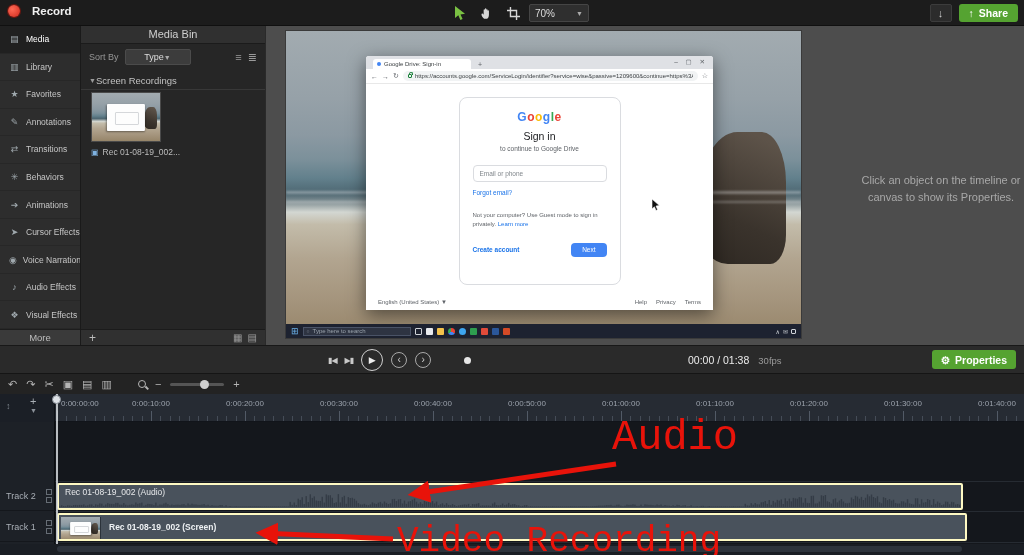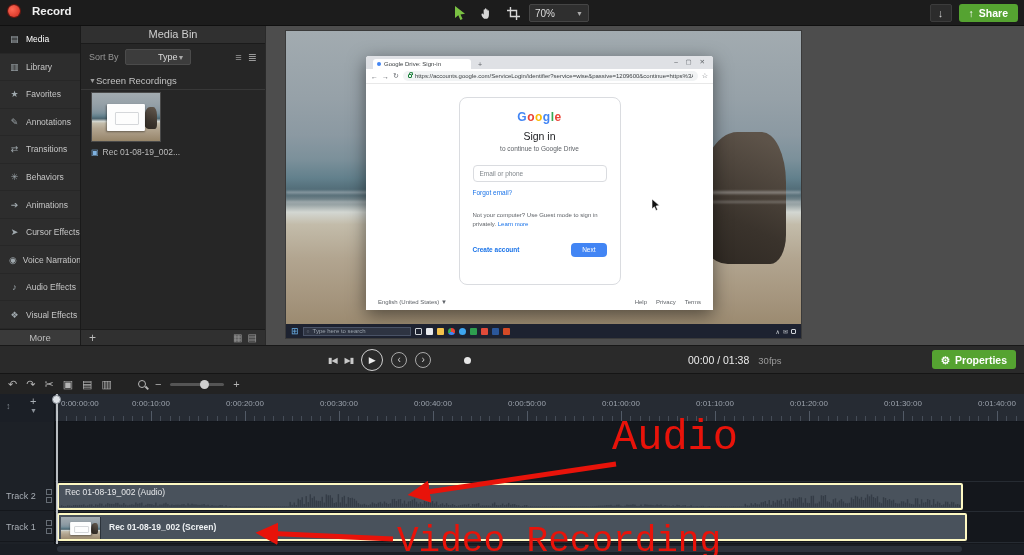--- a/index.html
+++ b/index.html
@@ -27,21 +27,21 @@
   .side-item .s-lb{font-size:8.5px;color:#c6c6c6;white-space:nowrap}
   .side-item.sel{background:#202020}
   .side-item.sel .s-lb{color:#fff}
   .more-strip{position:absolute;left:0;top:329px;width:80px;height:16px;background:#3a3a3a;border-top:1px solid #1d1d1d;font-size:9.5px;color:#bdbdbd;text-align:center;line-height:15px;cursor:pointer}
 
   
   .mediabin{position:absolute;left:80px;top:26px;width:185px;height:319px;background:#262626;border-left:1px solid #1a1a1a}
   .mb-header{height:18px;background:#303030;border-bottom:1px solid #1b1b1b;font-size:11px;color:#cfcfcf;text-align:center;line-height:17px}
   .mb-sortrow{display:flex;align-items:center;gap:6px;padding:5px 8px}
   .mb-sort-label{font-size:9px;color:#979797}
-  .mb-dd{width:66px;height:16px;background:#3c3c3c;border:1px solid #4b4b4b;border-radius:2px;display:flex;align-items:center;justify-content:flex-end;padding:0 5px;font-size:9px;color:#ddd;cursor:pointer}
+  .mb-dd{width:66px;height:16px;background:#3c3c3c;border:1px solid #4b4b4b;border-radius:2px;display:flex;align-items:center;justify-content:center;padding:0 5px;font-size:9px;color:#ddd;cursor:pointer}
   .mb-viewicons{margin-left:auto;display:flex;gap:6px;font-size:11px;color:#9a9a9a}
   .mb-viewicons span{cursor:pointer}
   .mb-section{display:flex;align-items:center;padding:5px 8px 3px;border-bottom:1px solid #383838}
   .mb-chev{font-size:7px;color:#9a9a9a}
   .mb-sec-label{font-size:9.5px;color:#c2c2c2}
   .mb-thumb{position:absolute;left:10px;top:66px;width:70px;height:50px;border:1px solid #4a4a4a;cursor:pointer;overflow:hidden}
   .mb-itemrow{position:absolute;left:10px;top:121px;display:flex;align-items:center;gap:4px}
   .mb-item-ic{font-size:8px;color:#7fb2e0}
   .mb-item-lb{font-size:8.5px;color:#bdbdbd}
   .mb-bottom{position:absolute;left:0;bottom:0;width:100%;height:16px;background:#303030;border-top:1px solid #1b1b1b;display:flex;align-items:center;padding:0 8px}
@@ -356,20 +356,21 @@
           <span>✉</span>
           <span class="tb-ic" style="width:5px;height:5px;border:1px solid #cfd3d8"></span>
         </div>
       </div>
 
       <svg class="cursor-svg" viewBox="0 0 9 12">
           <path d="M1 0 L1 10 L3.4 7.8 L5 11.5 L6.6 10.7 L5 7 L8.4 6.6 Z" fill="#111" stroke="#fff" stroke-width=".6"></path>
         </svg>
     </div>
 
+    <div class="hint">Click an object on the timeline or canvas to show its Properties.</div>
   </div>
 
   <div class="playbar">
     <div class="pb-controls">
       <button class="pb-step">▮◀</button>
       <button class="pb-step">▶▮</button>
       <button class="pb-play"><span>▶</span></button>
       <button class="pb-skip">‹</button>
       <button class="pb-skip">›</button>
     </div>

